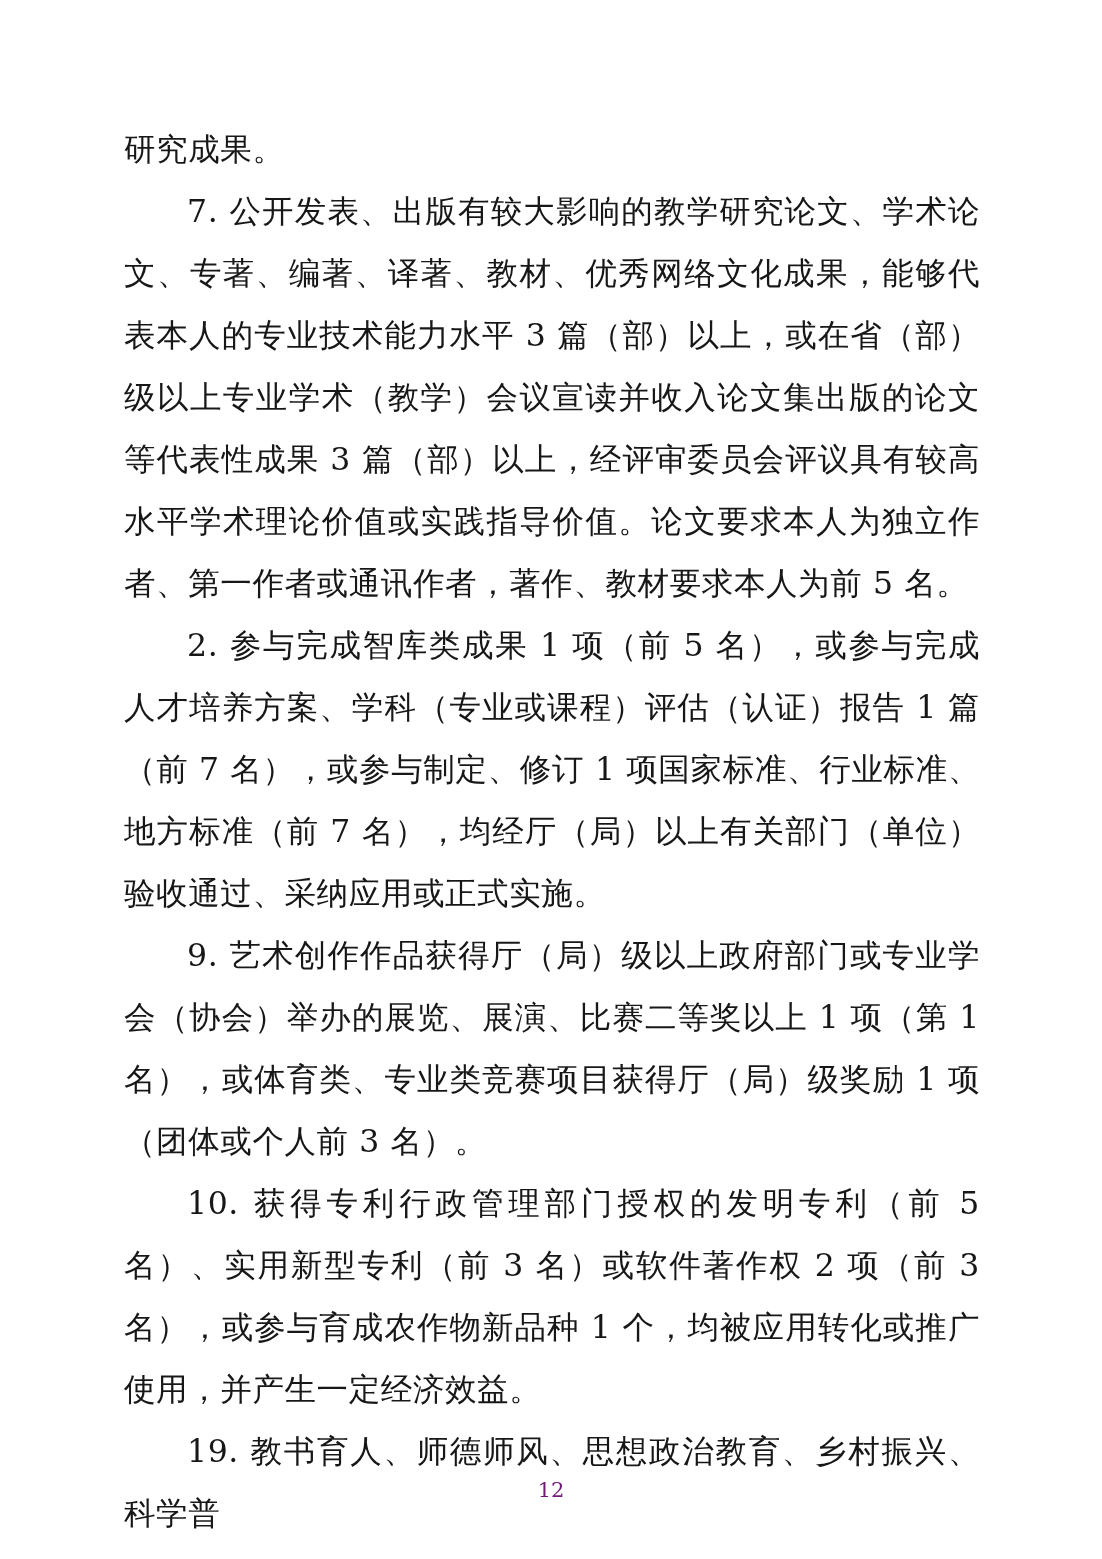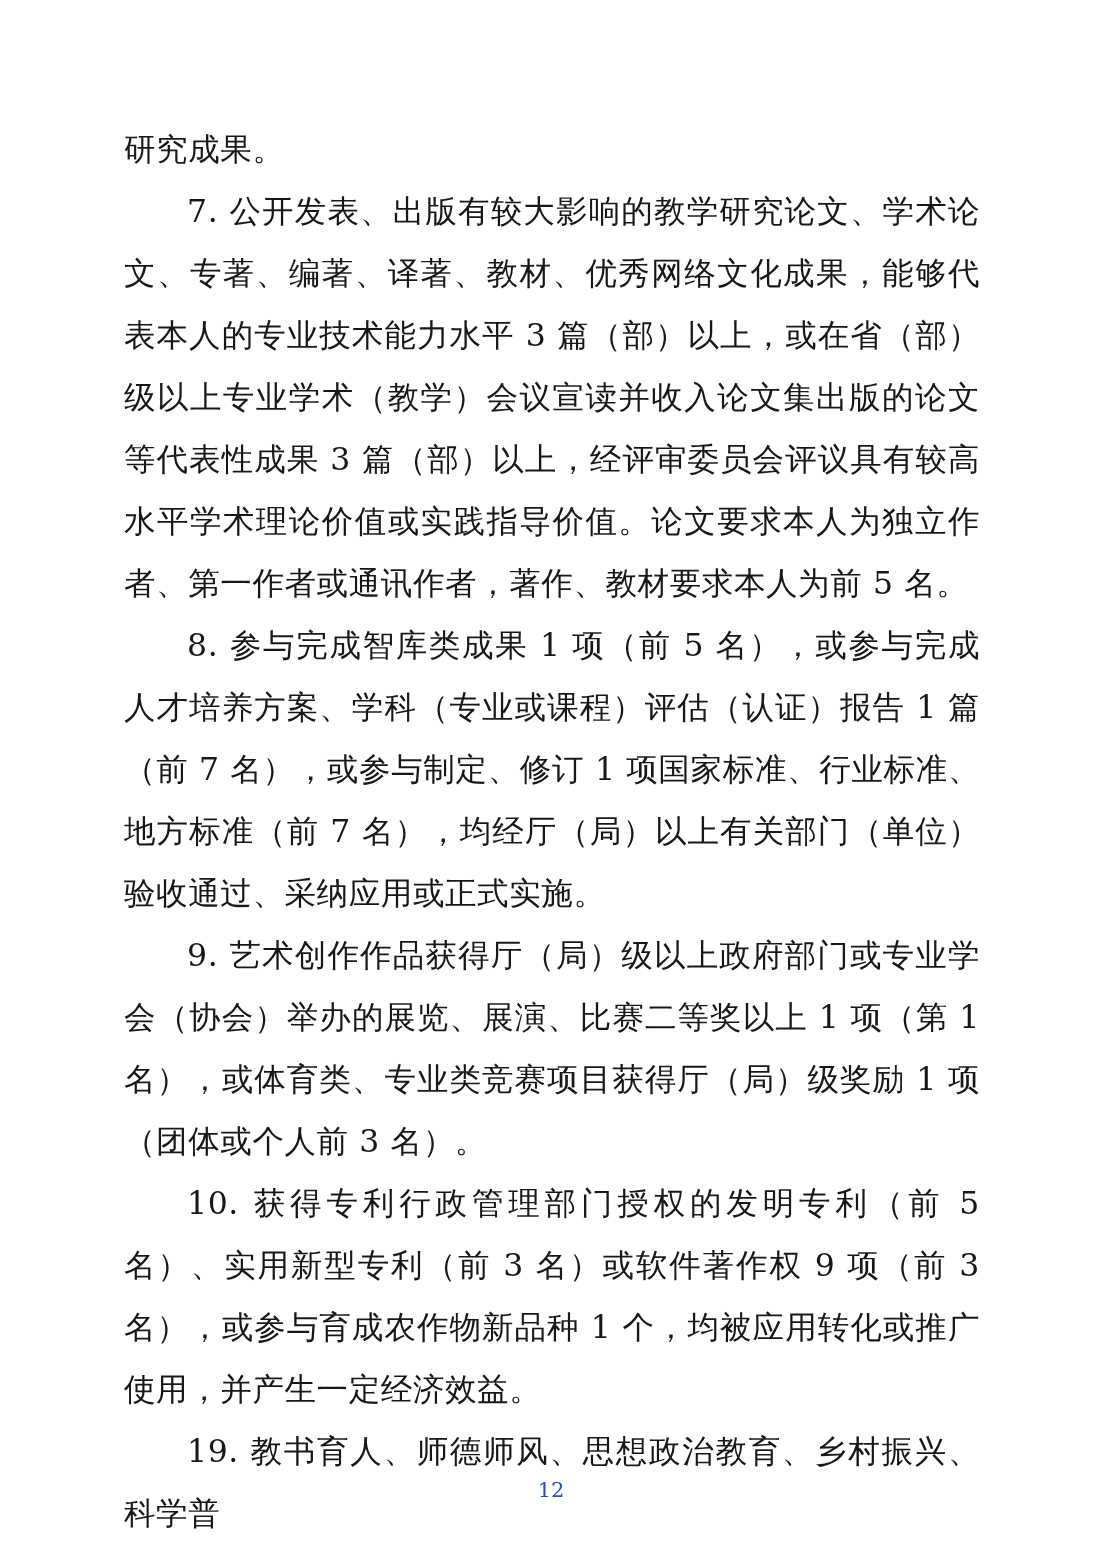--- a/index.html
+++ b/index.html
@@ -37,33 +37,33 @@
   p.indent {
     text-indent: 63px;
   }
   .pagenum {
     position: absolute;
     left: 0;
     right: 0;
     top: 1478px;
     text-align: center;
     font-size: 21px;
-    color: #1d4ed8;
+    color: #701a75;
     font-family: "DejaVu Serif", "Liberation Serif", serif;
   }
 </style>
 </head>
 <body>
 
 <div class="page">
 
   <div class="body-area">
     <p class="para">研究成果。</p>
     <p class="para indent">7. 公开发表、出版有较大影响的教学研究论文、学术论文、专著、编著、译著、教材、优秀网络文化成果，能够代表本人的专业技术能力水平 3 篇（部）以上，或在省（部）级以上专业学术（教学）会议宣读并收入论文集出版的论文等代表性成果 3 篇（部）以上，经评审委员会评议具有较高水平学术理论价值或实践指导价值。论文要求本人为独立作者、第一作者或通讯作者，著作、教材要求本人为前 5 名。</p>
-    <p class="para indent">8. 参与完成智库类成果 1 项（前 5 名），或参与完成人才培养方案、学科（专业或课程）评估（认证）报告 1 篇（前 7 名），或参与制定、修订 1 项国家标准、行业标准、地方标准（前 7 名），均经厅（局）以上有关部门（单位）验收通过、采纳应用或正式实施。</p>
+    <p class="para indent">2. 参与完成智库类成果 1 项（前 5 名），或参与完成人才培养方案、学科（专业或课程）评估（认证）报告 1 篇（前 7 名），或参与制定、修订 1 项国家标准、行业标准、地方标准（前 7 名），均经厅（局）以上有关部门（单位）验收通过、采纳应用或正式实施。</p>
     <p class="para indent">9. 艺术创作作品获得厅（局）级以上政府部门或专业学会（协会）举办的展览、展演、比赛二等奖以上 1 项（第 1 名），或体育类、专业类竞赛项目获得厅（局）级奖励 1 项（团体或个人前 3 名）。</p>
-    <p class="para indent">10. 获得专利行政管理部门授权的发明专利（前 5 名）、实用新型专利（前 3 名）或软件著作权 9 项（前 3 名），或参与育成农作物新品种 1 个，均被应用转化或推广使用，并产生一定经济效益。</p>
+    <p class="para indent">10. 获得专利行政管理部门授权的发明专利（前 5 名）、实用新型专利（前 3 名）或软件著作权 2 项（前 3 名），或参与育成农作物新品种 1 个，均被应用转化或推广使用，并产生一定经济效益。</p>
     <p class="para indent">19. 教书育人、师德师风、思想政治教育、乡村振兴、科学普</p>
   </div>
 
   <div class="pagenum">12</div>
 
 </div>
 
 </body></html>

